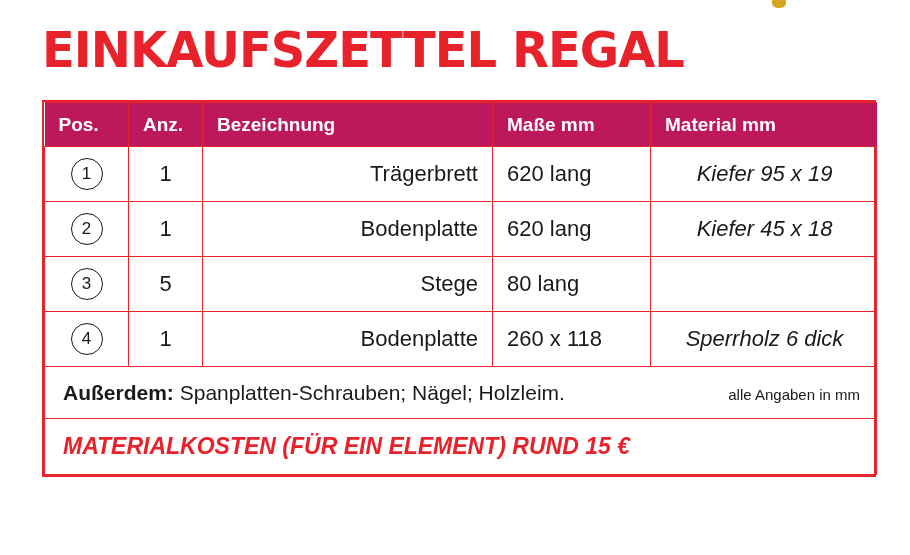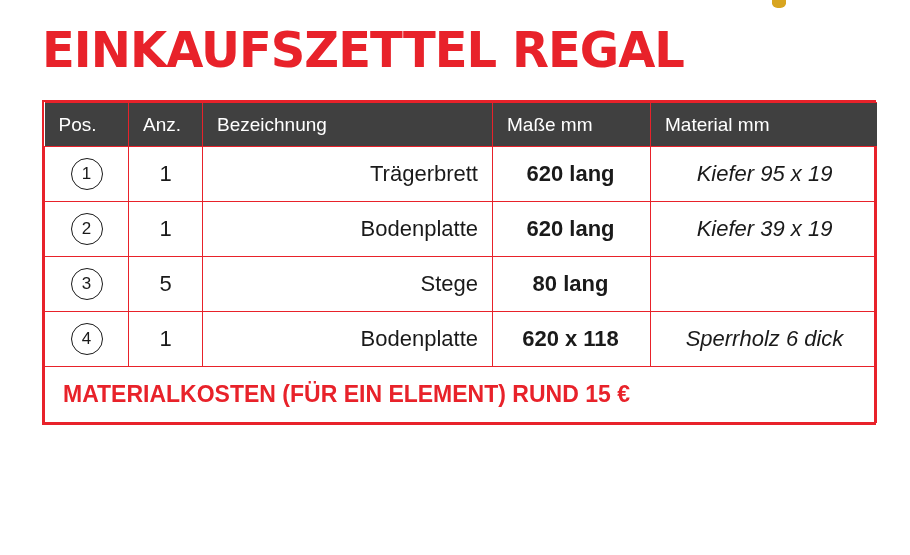--- a/index.html
+++ b/index.html
@@ -48,23 +48,23 @@
     border-collapse: collapse;
     table-layout: fixed;
   }
   table.shop td, table.shop th {
     border: 1px solid #e8222a;
     padding: 0;
     vertical-align: middle;
     box-sizing: border-box;
   }
   thead th {
-    background: #404040;
+    background: #be185d;
     color: #ffffff;
-    font-weight: normal;
+    font-weight: bold;
     font-size: 19px;
     height: 44px;
     text-align: left;
     border-color: #ffffff;
     border-top: none;
   }
   thead th.first { border-left: none; }
   thead th.last { border-right: none; }
   thead th .cell { padding: 0 14px; }
   .cell { padding: 0 14px; }
@@ -72,21 +72,21 @@
   .col-pos { width: 84px; }
   .col-anz { width: 74px; }
   .col-bez { width: 290px; }
   .col-mas { width: 158px; }
   .col-mat { width: 226px; }
 
   tbody td { height: 55px; font-size: 22px; color: #1a1a1a; }
   td.pos-cell { text-align: center; }
   td.anz-cell { text-align: center; font-size: 22px; }
   td.bez-cell { text-align: right; }
-  td.mas-cell { text-align: center; font-weight: bold; }
+  td.mas-cell { text-align: left; }
   td.mat-cell { text-align: center; font-style: italic; }
   td.mas-cell .cell { padding-right: 16px; }
   td.bez-cell .cell { padding-left: 20px; }
   td.mat-cell .cell { padding-left: 16px; }
 
   .circ {
     display: inline-block;
     width: 30px; height: 30px;
     line-height: 29px;
     border: 1.5px solid #1a1a1a;
@@ -107,21 +107,21 @@
     font-size: 15px;
     color: #1a1a1a;
     white-space: nowrap;
   }
   tr.cost td {
     height: 56px;
     color: #e8222a;
     font-weight: bold;
     font-size: 23px;
   }
-  tr.cost .cell { padding-left: 18px; }
+  tr.cost .cell { padding-left: 18px; font-style: italic; }
   .corner-dot {
     position: absolute;
     right: 128px;
     top: -4px;
     width: 14px;
     height: 12px;
     background: #d8a520;
     border-radius: 40%;
   }
 </style>
@@ -179,21 +179,21 @@
         <tr>
           <td class="pos-cell"><span class="circ">2</span></td>
           <td class="anz-cell">1</td>
           <td class="bez-cell">
               <div class="cell">Bodenplatte</div>
             </td>
           <td class="mas-cell">
               <div class="cell">620 lang</div>
             </td>
           <td class="mat-cell">
-              <div class="cell">Kiefer 39 x 19</div>
+              <div class="cell">Kiefer 45 x 18</div>
             </td>
         </tr>
         <tr>
           <td class="pos-cell"><span class="circ">3</span></td>
           <td class="anz-cell">5</td>
           <td class="bez-cell">
               <div class="cell">Stege</div>
             </td>
           <td class="mas-cell">
               <div class="cell">80 lang</div>
@@ -202,25 +202,36 @@
               <div class="cell"></div>
             </td>
         </tr>
         <tr>
           <td class="pos-cell"><span class="circ">4</span></td>
           <td class="anz-cell">1</td>
           <td class="bez-cell">
               <div class="cell">Bodenplatte</div>
             </td>
           <td class="mas-cell">
-              <div class="cell">620 x 118</div>
+              <div class="cell">260 x 118</div>
             </td>
           <td class="mat-cell">
               <div class="cell">Sperrholz 6 dick</div>
             </td>
+        </tr>
+        <tr class="extras">
+          <td colspan="5">
+            <div class="extras-inner">
+              <div class="extras-left">
+                <b>Außerdem:</b>
+                <span>Spanplatten-Schrauben; Nägel; Holzleim.</span>
+              </div>
+              <div class="extras-note">alle Angaben in mm</div>
+            </div>
+          </td>
         </tr>
         <tr class="cost">
           <td colspan="5">
             <div class="cell">MATERIALKOSTEN (FÜR EIN ELEMENT) RUND 15 €</div>
           </td>
         </tr>
       </tbody>
     </table>
   </div>
 </div>

